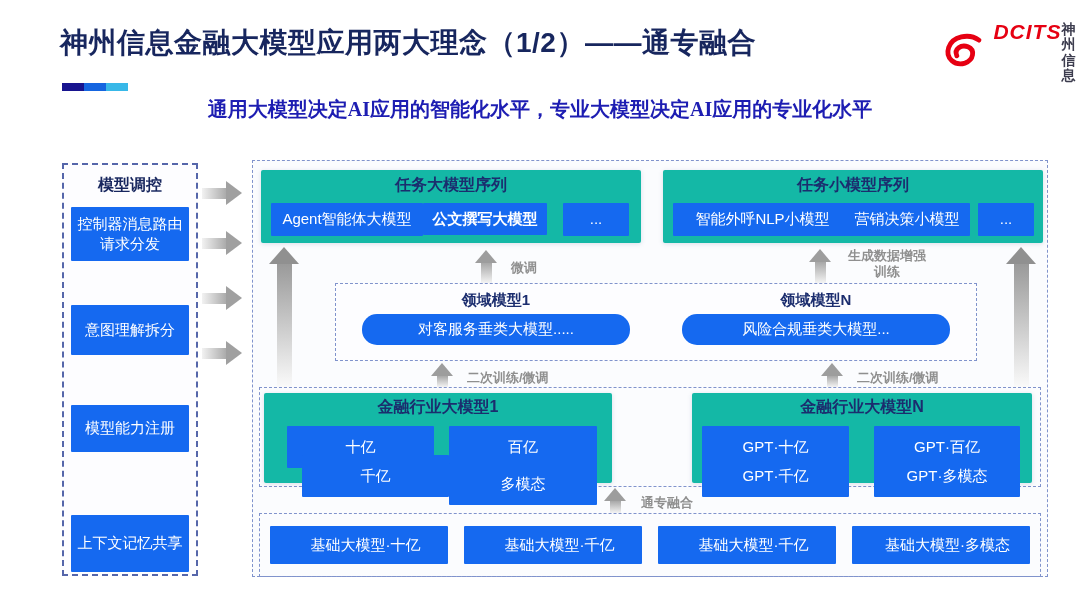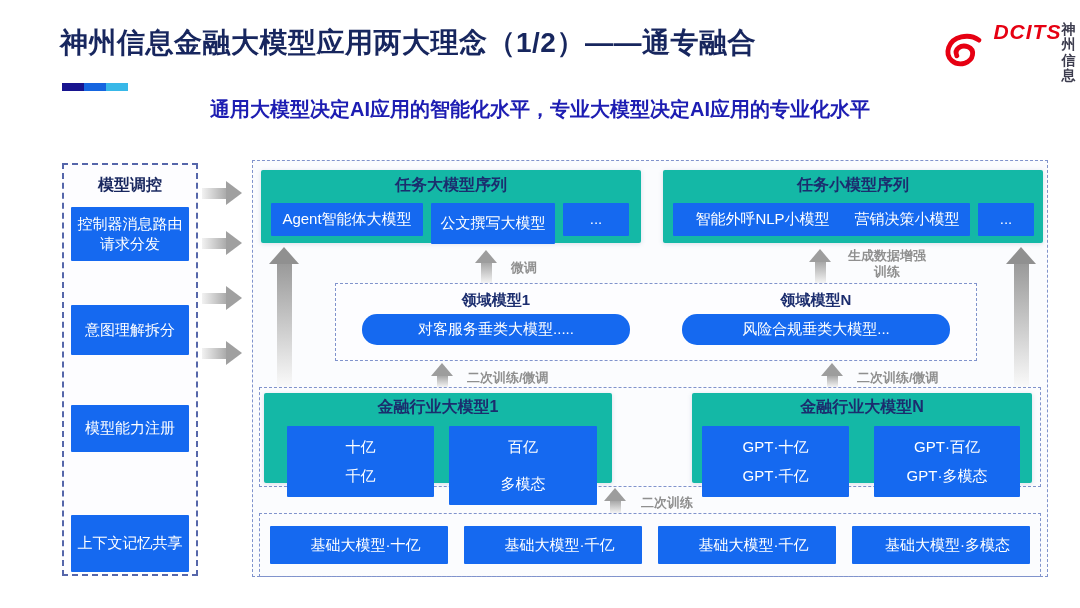--- a/index.html
+++ b/index.html
@@ -14,21 +14,21 @@
   .seg-navy { background:#18148f; }
   .seg-blue { background:#1565e0; }
   .seg-cyan { background:#38b8e8; }
 
   .logo { position:absolute; left:942px; top:20px; display:flex; align-items:center; gap:7px; }
   .logo-swirl { width:60px; height:54px; }
   .logo-text { display:flex; line-height:1.1; }
   .logo-brand { font-size:21px; font-weight:bold; color:#e60012; font-style:italic; letter-spacing:1px; }
   .logo-company { font-size:14px; font-weight:bold; color:#3c3c4e; letter-spacing:3px; margin-top:2px; }
 
-  .subtitle { position:absolute; left:100px; top:96px; width:880px; text-align:center; font-size:20px; font-weight:bold; color:#1d1db2; white-space:nowrap; }
+  .subtitle { position:absolute; left:100px; top:96px; width:880px; text-align:center; font-size:20px; font-weight:bold; color:#1d1db2; white-space:nowrap;font-family:Liberation Serif, serif; }
 
   
   .sidebar { position:absolute; left:62px; top:163px; width:136px; height:413px; border:2px dashed #5566aa; background:#fdfdff; }
   .sidebar-title { position:absolute; left:0; top:10px; width:100%; text-align:center; font-size:16px; font-weight:bold; color:#17265e; }
   .sidebox { position:absolute; left:7px; width:118px; background:#1569f0; color:#fff; display:flex; align-items:center; justify-content:center; text-align:center; font-size:15px; line-height:1.35; padding:0 3px; border-radius:1px; }
   .sb1 { top:42px;  height:54px; }
   .sb2 { top:140px; height:50px; }
   .sb3 { top:240px; height:47px; }
   .sb4 { top:350px; height:57px; }
 
@@ -115,21 +115,21 @@
   <div class="arrow-right" style="left:202px; top:341px;">
       <span class="shaft"></span>
       <span class="head"></span>
     </div>
 
   <div class="main">
 
     <div class="panel panelA">
       <div class="grp-title" style="top:5px;">任务大模型序列</div>
       <div class="bluebox" style="left:10px; top:33px; width:152px; height:33px;">Agent智能体大模型</div>
-      <div class="bluebox" style="left:170px; top:33px; width:124px; height:41px;">公文撰写大模型</div>
+      <div class="bluebox" style="left:162px; top:33px; width:124px; height:32px;font-weight:bold;">公文撰写大模型</div>
       <div class="bluebox" style="left:302px; top:33px; width:66px; height:33px;">...</div>
     </div>
 
     <div class="panel panelB">
       <div class="grp-title" style="top:5px;">任务小模型序列</div>
       <div class="bluebox" style="left:10px; top:33px; width:179px; height:33px;">智能外呼NLP小模型</div>
       <div class="bluebox" style="left:181px; top:33px; width:126px; height:33px;">营销决策小模型</div>
       <div class="bluebox" style="left:315px; top:33px; width:56px; height:33px;">...</div>
     </div>
 
@@ -175,37 +175,37 @@
         <span class="head"></span>
         <span class="shaft"></span>
       </div>
     <div class="glabel" style="left:604px; top:208px;">二次训练/微调</div>
 
     <div class="industry">
       <div class="panel panelI1">
         <div class="grp-title" style="top:4px;">金融行业大模型1</div>
         <div class="bluebox ibox" style="left:23px;  top:33px; width:147px;">十亿</div>
         <div class="bluebox ibox" style="left:185px; top:33px; width:148px;">百亿</div>
-        <div class="bluebox ibox" style="left:23px;  top:62px; width:147px;">千亿</div>
+        <div class="bluebox ibox" style="left:38px;  top:62px; width:147px;">千亿</div>
         <div class="bluebox ibox" style="left:185px; top:70px; width:148px;">多模态</div>
       </div>
       <div class="panel panelIN">
         <div class="grp-title" style="top:4px;">金融行业大模型N</div>
         <div class="bluebox ibox" style="left:10px;  top:33px; width:147px;">GPT·十亿</div>
         <div class="bluebox ibox" style="left:182px; top:33px; width:146px;">GPT·百亿</div>
         <div class="bluebox ibox" style="left:10px;  top:62px; width:147px;">GPT·千亿</div>
         <div class="bluebox ibox" style="left:182px; top:62px; width:146px;">GPT·多模态</div>
       </div>
     </div>
 
     <div class="arrow-up" style="left:350px; top:327px; height:25px; width:24px;">
         <span class="head"></span>
         <span class="shaft"></span>
       </div>
-    <div class="glabel" style="left:388px; top:333px;">二次训练</div>
+    <div class="glabel" style="left:388px; top:333px;">通专融合</div>
 
     <div class="base">
       <div class="bluebox basebox">基础大模型·十亿</div>
       <div class="bluebox basebox">基础大模型·千亿</div>
       <div class="bluebox basebox">基础大模型·千亿</div>
       <div class="bluebox basebox">基础大模型·多模态</div>
     </div>
 
   </div>
 </div>

